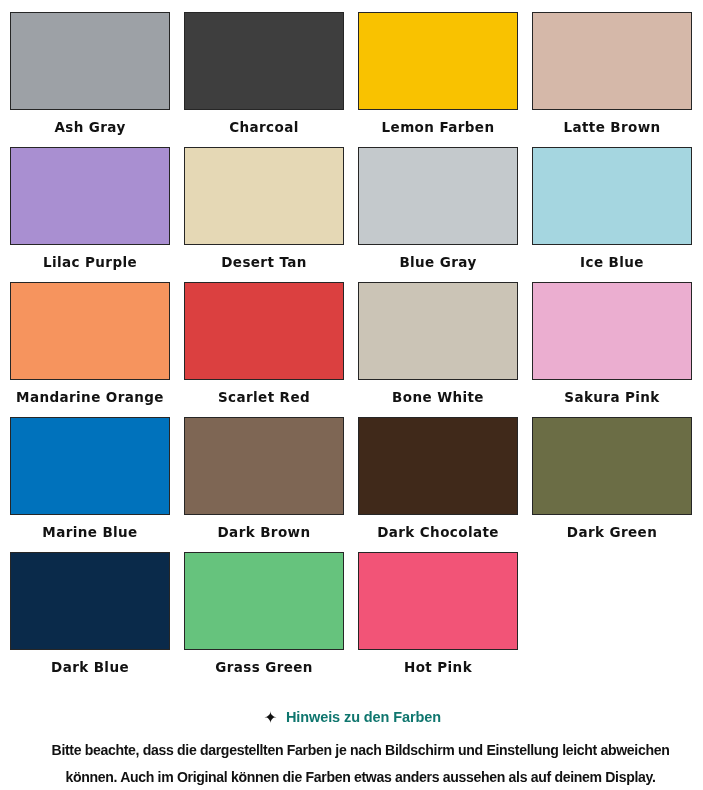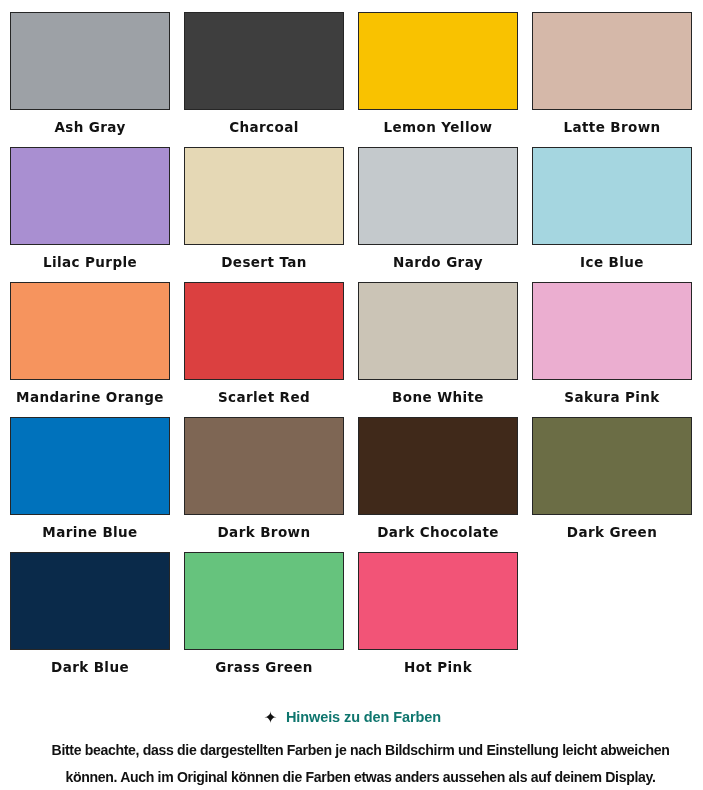--- a/index.html
+++ b/index.html
@@ -111,37 +111,37 @@
       <div class="swatch-cell">
         <div class="swatch-chip" style="background: rgb(157, 161, 166); border-color: rgb(38, 38, 38);"></div>
         <div class="swatch-label">Ash Gray</div>
       </div>
       <div class="swatch-cell">
         <div class="swatch-chip" style="background: rgb(62, 62, 62); border-color: rgb(38, 38, 38);"></div>
         <div class="swatch-label">Charcoal</div>
       </div>
       <div class="swatch-cell">
         <div class="swatch-chip" style="background: rgb(249, 194, 0); border-color: rgb(38, 38, 38);"></div>
-        <div class="swatch-label">Lemon Yellow</div>
+        <div class="swatch-label">Lemon Farben</div>
       </div>
       <div class="swatch-cell">
         <div class="swatch-chip" style="background: rgb(213, 184, 169); border-color: rgb(38, 38, 38);"></div>
         <div class="swatch-label">Latte Brown</div>
       </div>
       <div class="swatch-cell">
         <div class="swatch-chip" style="background: rgb(169, 143, 209); border-color: rgb(38, 38, 38);"></div>
         <div class="swatch-label">Lilac Purple</div>
       </div>
       <div class="swatch-cell">
         <div class="swatch-chip" style="background: rgb(229, 216, 181); border-color: rgb(38, 38, 38);"></div>
         <div class="swatch-label">Desert Tan</div>
       </div>
       <div class="swatch-cell">
         <div class="swatch-chip" style="background: rgb(196, 201, 204); border-color: rgb(38, 38, 38);"></div>
-        <div class="swatch-label">Nardo Gray</div>
+        <div class="swatch-label">Blue Gray</div>
       </div>
       <div class="swatch-cell">
         <div class="swatch-chip" style="background: rgb(165, 214, 224); border-color: rgb(38, 38, 38);"></div>
         <div class="swatch-label">Ice Blue</div>
       </div>
       <div class="swatch-cell">
         <div class="swatch-chip" style="background: rgb(246, 148, 94); border-color: rgb(38, 38, 38);"></div>
         <div class="swatch-label">Mandarine Orange</div>
       </div>
       <div class="swatch-cell">

